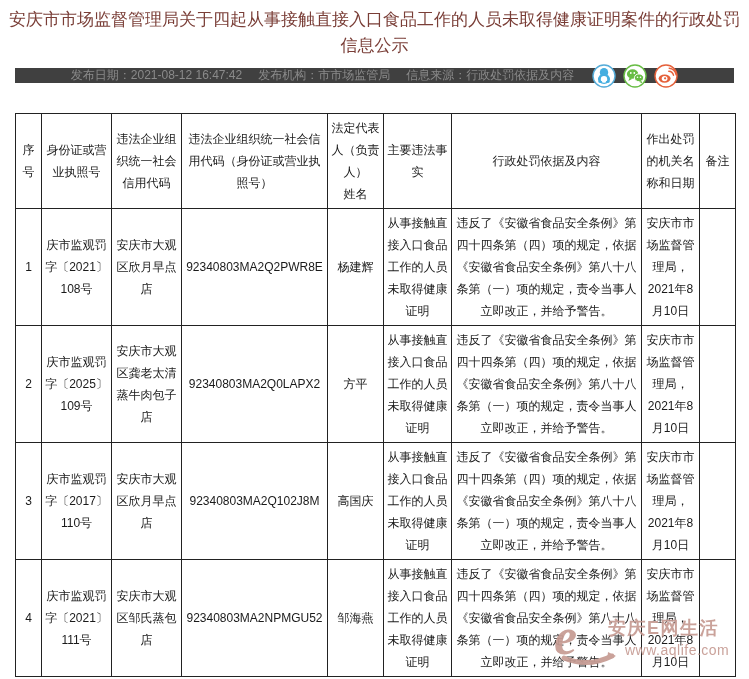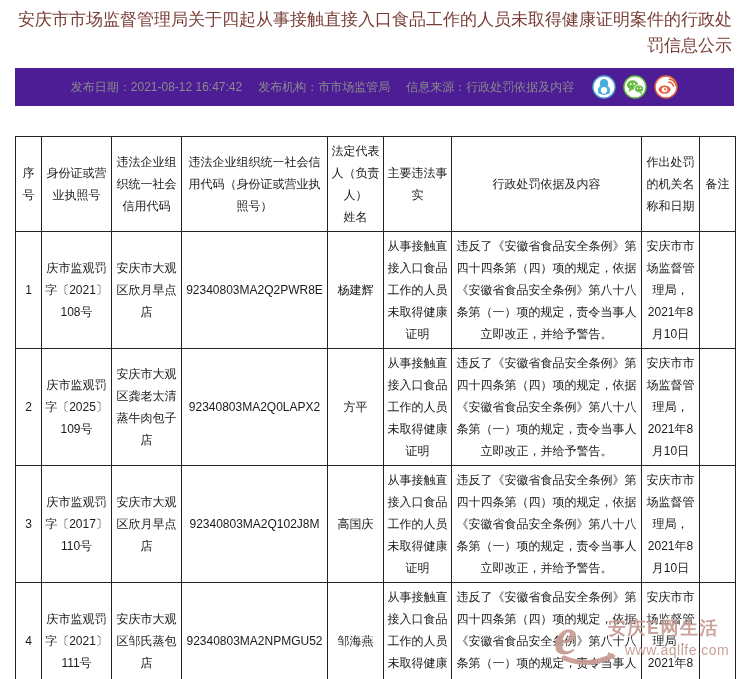--- a/index.html
+++ b/index.html
@@ -2,25 +2,25 @@
 <html><head>
 <meta charset="utf-8">
 <style>
   * { margin:0; padding:0; }
   body {
     width:749px; height:679px; position:relative; overflow:hidden;
     background:#ffffff;
     font-family:"Liberation Sans","DejaVu Sans",sans-serif;
   }
   .page-title {
-    margin:7px 17px 10px; text-align:right;
+    margin:7px 8px 10px; text-align:center;
     color:#7a3e37; font-size:17px; font-weight:400; line-height:1.5;
   }
   .meta-bar {
-    margin:0 15px; height:38px; background:#4c1d95;
+    margin:0 15px; height:15px; background:#404040;
     display:flex; align-items:center; justify-content:center;
     gap:16px; color:#8a8a8a; font-size:12px;
   }
   .share-group { display:flex; align-items:center; gap:7px; margin-left:2px; }
   .share-btn { width:24px; height:24px; display:inline-block; cursor:pointer; }
   .share-btn svg { display:block; }
   table.penalty {
     border-collapse:collapse; table-layout:fixed;
     margin:30px 0 0 15px; width:720px;
     font-size:12px; line-height:22px; color:#1a1a1a;

